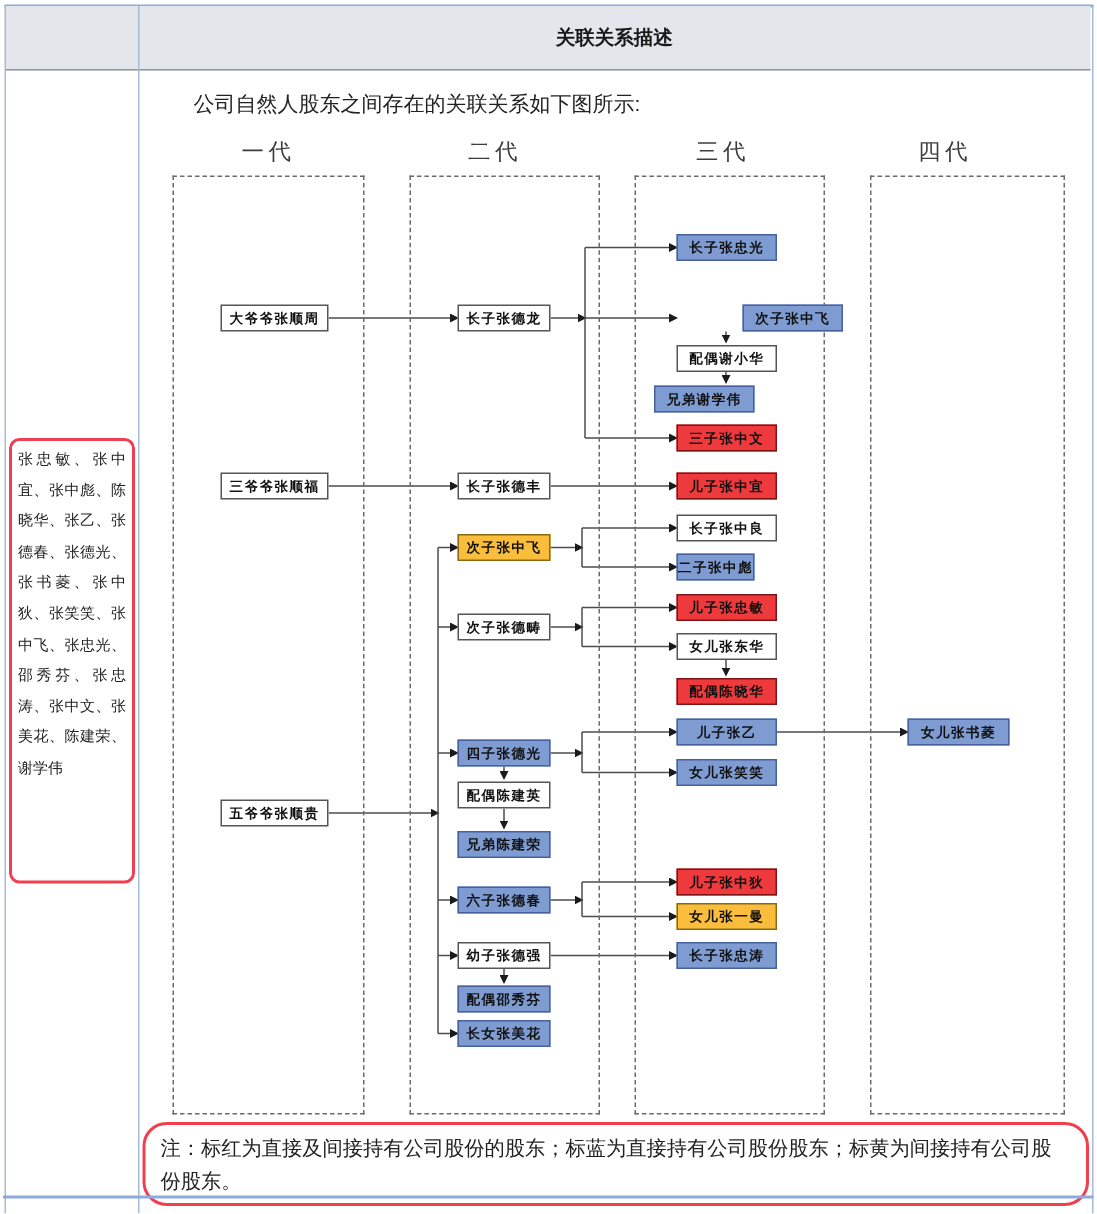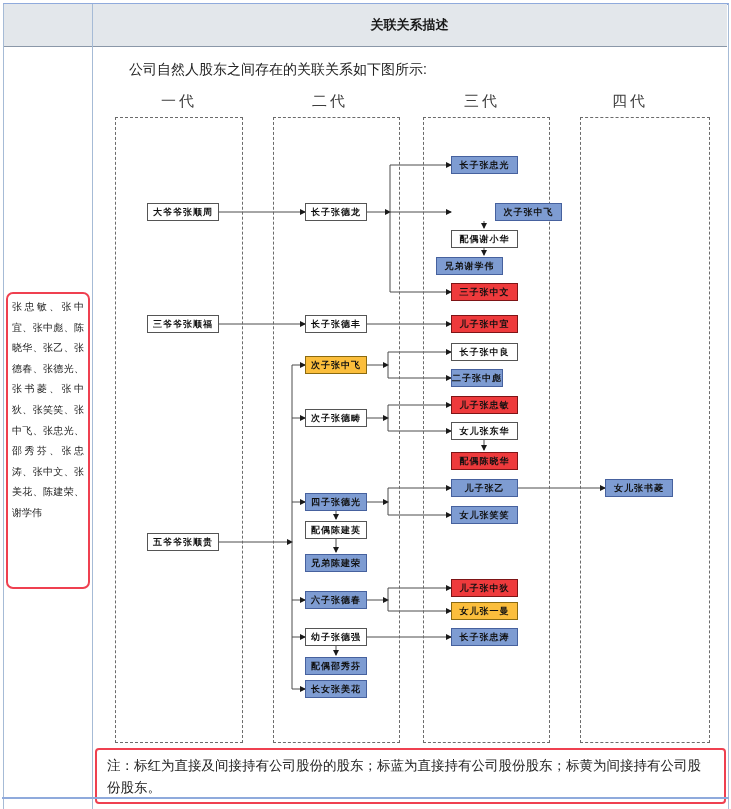--- a/index.html
+++ b/index.html
@@ -19,21 +19,21 @@
   .hcell.left span{display:block;width:72px;}
   .hcell.right{left:92px;width:635px;}
   
   .names-box{position:absolute;left:6px;top:292px;width:84px;height:297px;border:2.5px solid #EF4050;
              border-radius:7px;box-sizing:border-box;padding:3px 4px;font-size:10px;line-height:20.6px;
              text-align:justify;text-justify:inter-character;color:#222;}
   
   .intro{position:absolute;left:129px;top:61px;font-size:14px;color:#222;}
   
   .note-box{position:absolute;left:95px;top:748px;width:631px;height:56px;border:2.5px solid #EF4050;
-            border-radius:4px;box-sizing:border-box;padding:5px 10px;font-size:13.5px;line-height:22px;
+            border-radius:16px;box-sizing:border-box;padding:5px 10px;font-size:13.5px;line-height:22px;
             color:#222;background:transparent;}
   
   #diagram{position:absolute;left:0;top:0;width:731px;height:809px;}
   #edges-svg{position:absolute;left:0;top:0;width:731px;height:809px;}
   .gen-label{position:absolute;transform:translateX(-50%);font-size:15px;letter-spacing:3px;
              color:#3d3d3d;white-space:nowrap;}
   .dashed-box{position:absolute;border:1px dashed #6b6b6b;box-sizing:border-box;}
   .node{position:absolute;height:18px;box-sizing:border-box;display:flex;align-items:center;
         justify-content:center;font-size:9px;font-weight:600;letter-spacing:1px;white-space:nowrap;
         color:#111;border:1px solid #555;}

